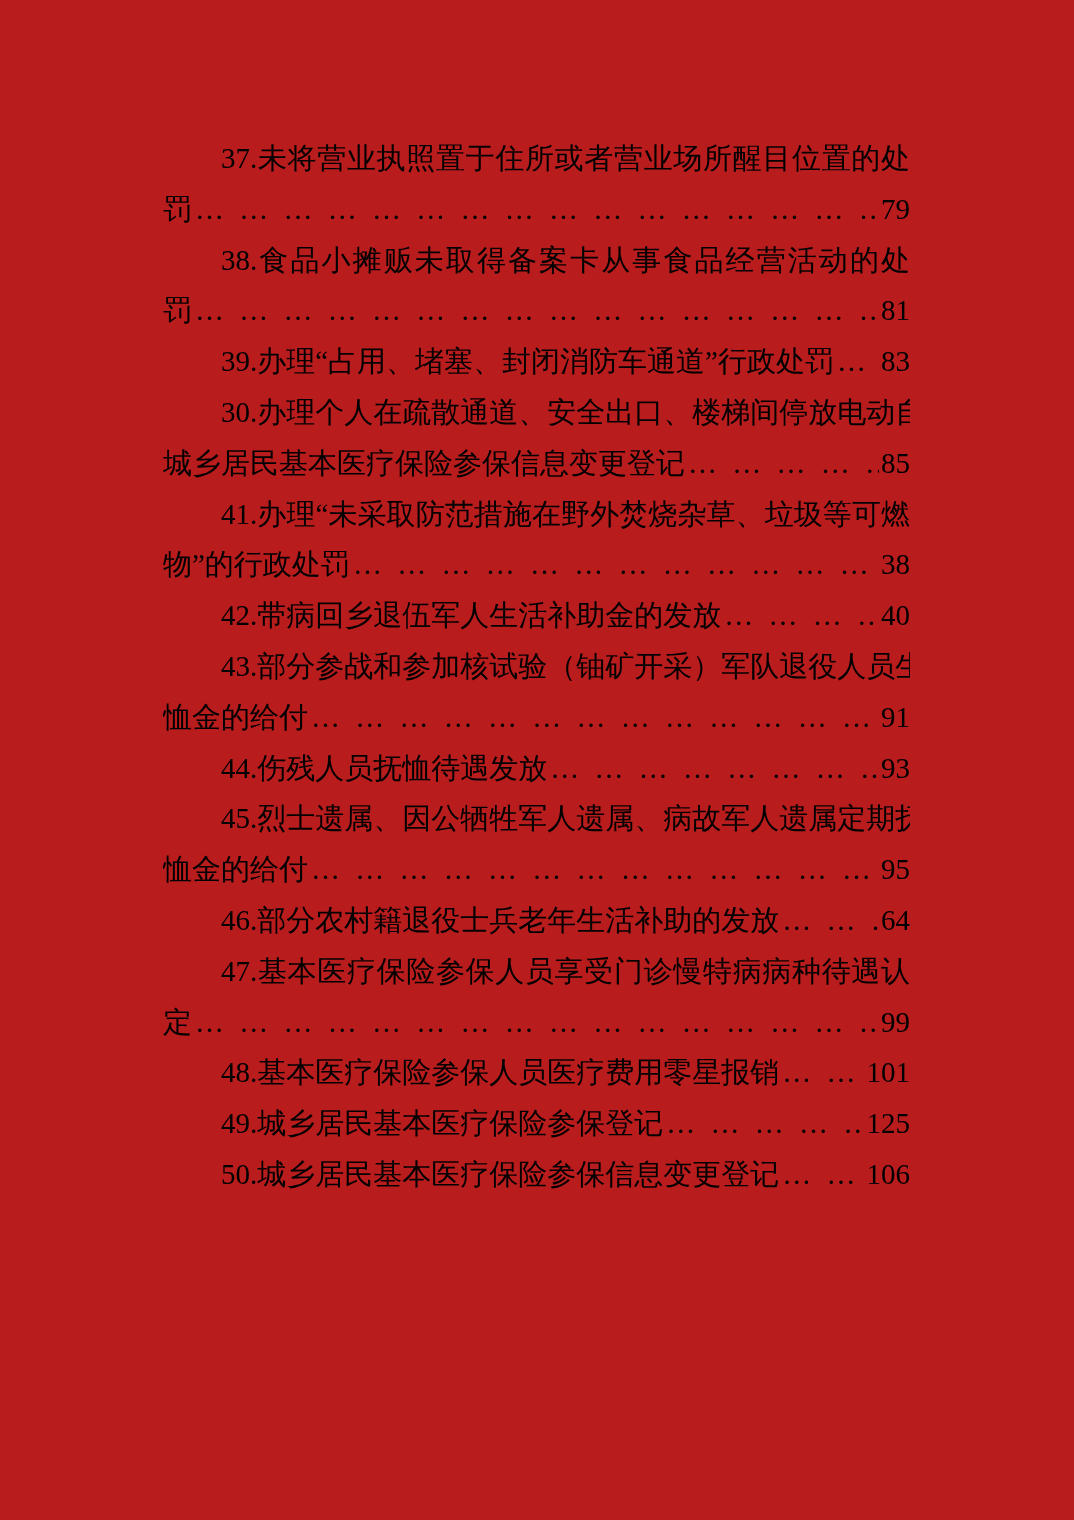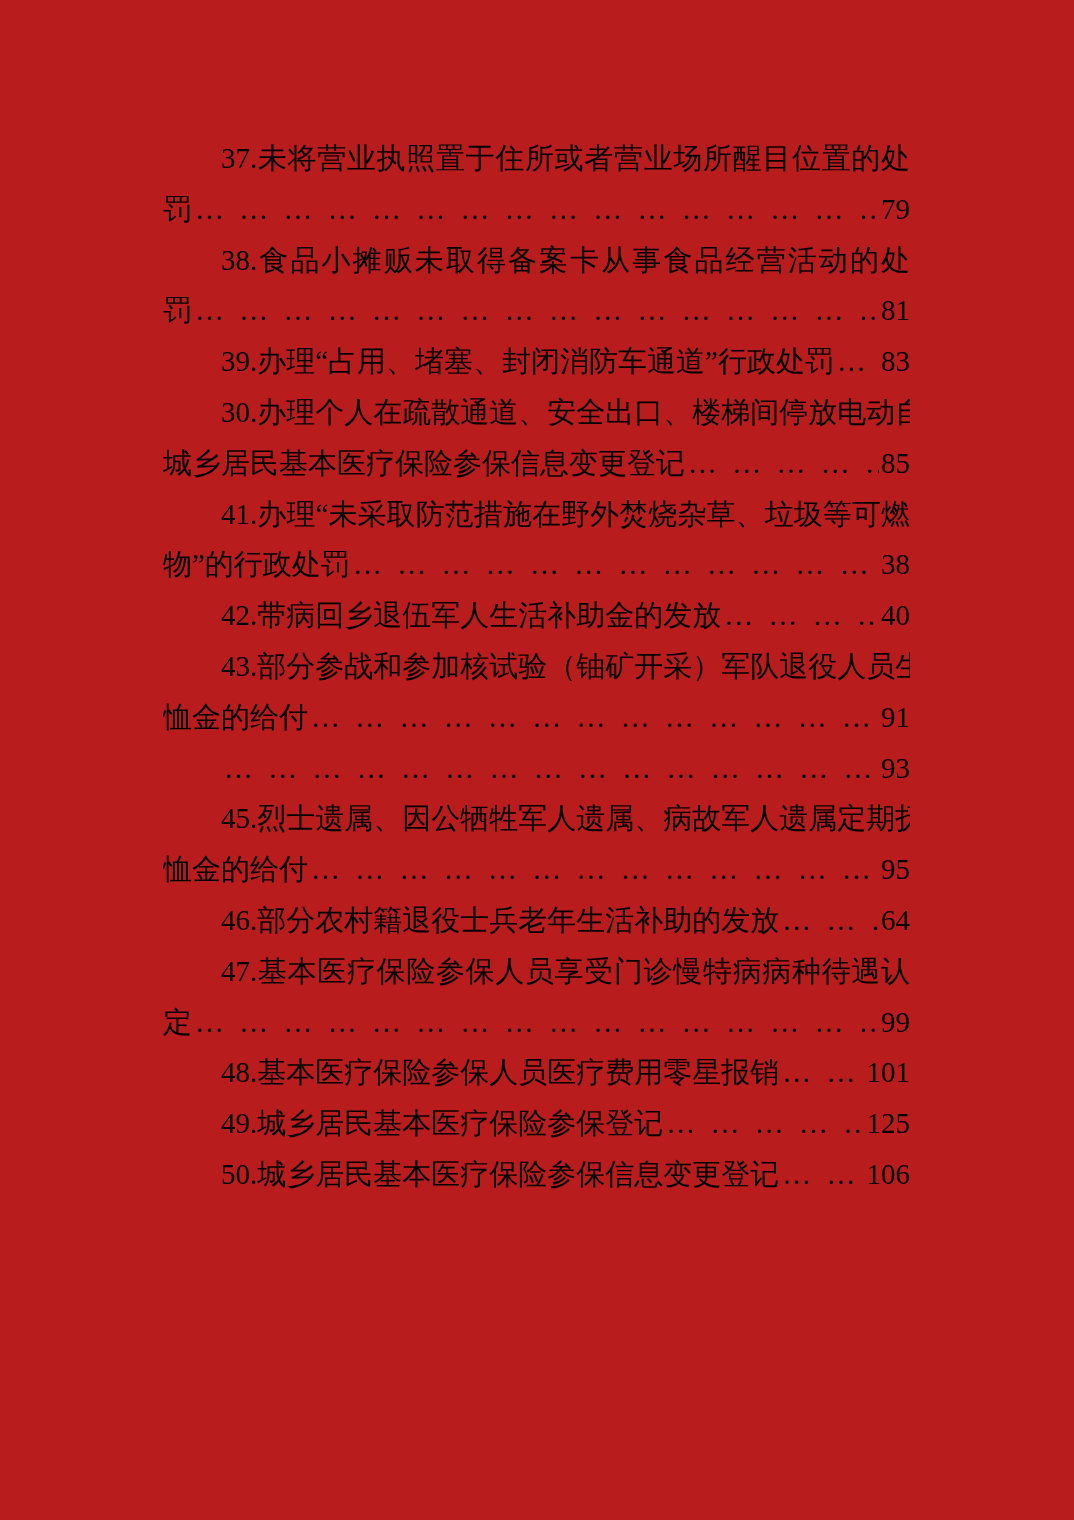--- a/index.html
+++ b/index.html
@@ -124,20 +124,21 @@
       <div class="toc-entry">
         <div class="line-full line-first-indent">43.部分参战和参加核试验（铀矿开采）军队退役人员生</div>
         <div class="line-last">
           <span class="entry-text">恤金的给付</span>
           <span class="dot-leader">… … … … … … … … … … … … … … … … … … … … … … … … … … … … … … … … … … … … … … … … … … … … … … … … … … </span>
           <span class="page-number">91</span>
         </div>
       </div>
       <div class="toc-entry">
         <div class="line-last flex-first-indent">
+          <span class="entry-text">44.伤残人员抚恤待遇发放</span>
           <span class="dot-leader">… … … … … … … … … … … … … … … … … … … … … … … … … … … … … … … … … … … … … … … … … … … … … … … … … … </span>
           <span class="page-number">93</span>
         </div>
       </div>
       <div class="toc-entry">
         <div class="line-full line-first-indent">45.烈士遗属、因公牺牲军人遗属、病故军人遗属定期抚</div>
         <div class="line-last">
           <span class="entry-text">恤金的给付</span>
           <span class="dot-leader">… … … … … … … … … … … … … … … … … … … … … … … … … … … … … … … … … … … … … … … … … … … … … … … … … … </span>
           <span class="page-number">95</span>

